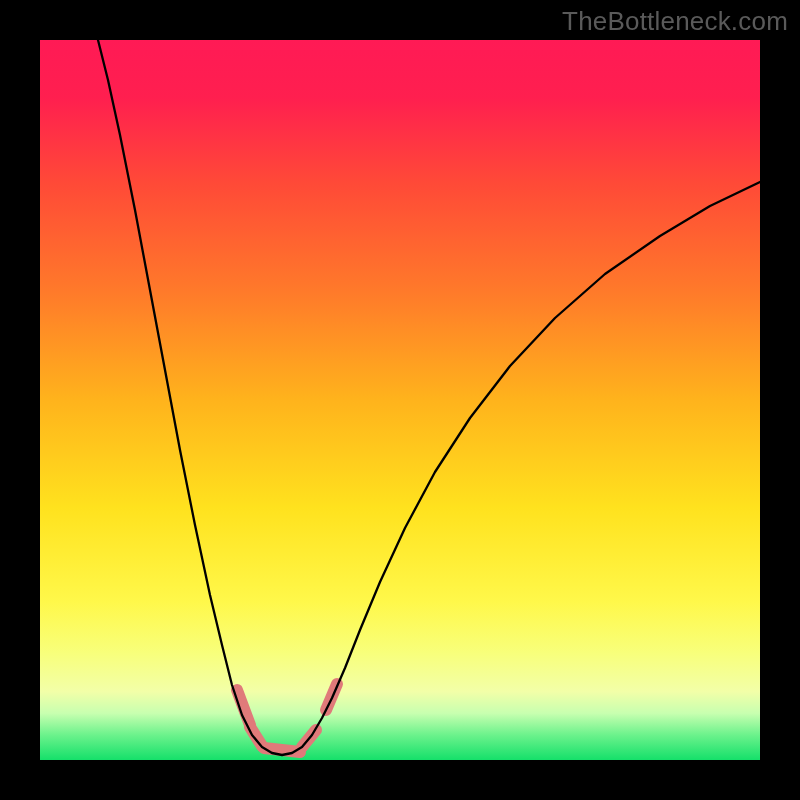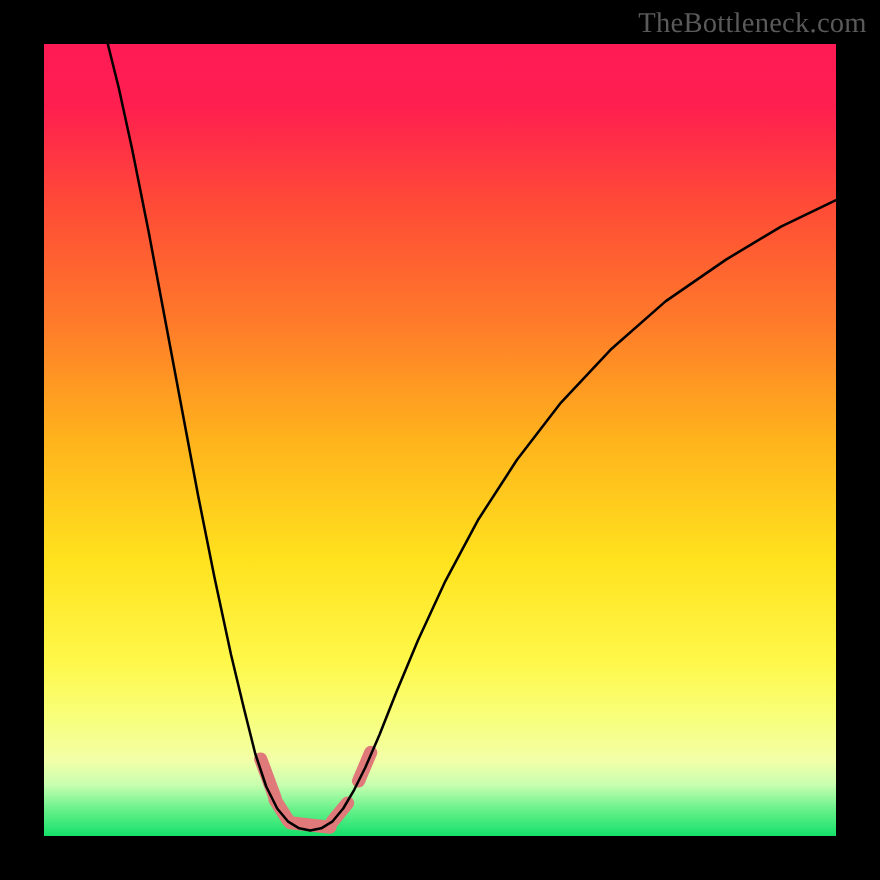--- a/index.html
+++ b/index.html
@@ -23,21 +23,21 @@
     left: 40px;
     top: 40px;
     width: 720px;
     height: 720px;
     overflow: hidden;
   }
   .watermark {
     position: absolute;
     top: 6px;
     right: 12px;
-    font-family: Liberation Serif, serif;
+    font-family: Liberation Sans, sans-serif;
     font-size: 26px;
     color: #5a5a5a;
     font-weight: 500;
     letter-spacing: 0.2px;
     z-index: 10;
   }
   svg {
     display: block;
   }
 </style>

